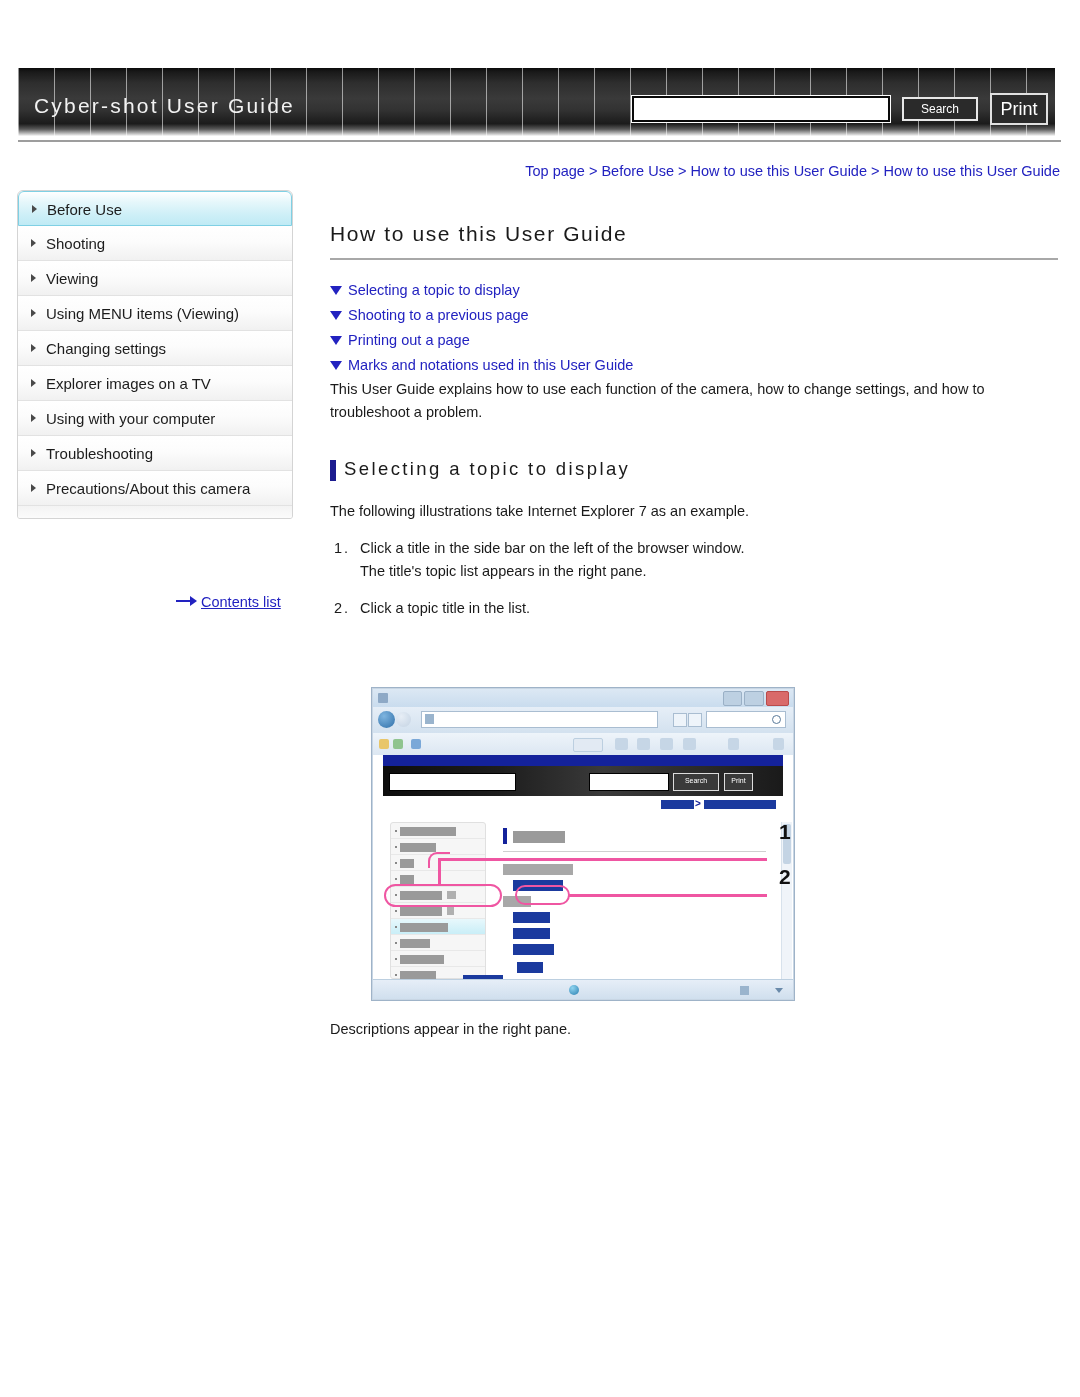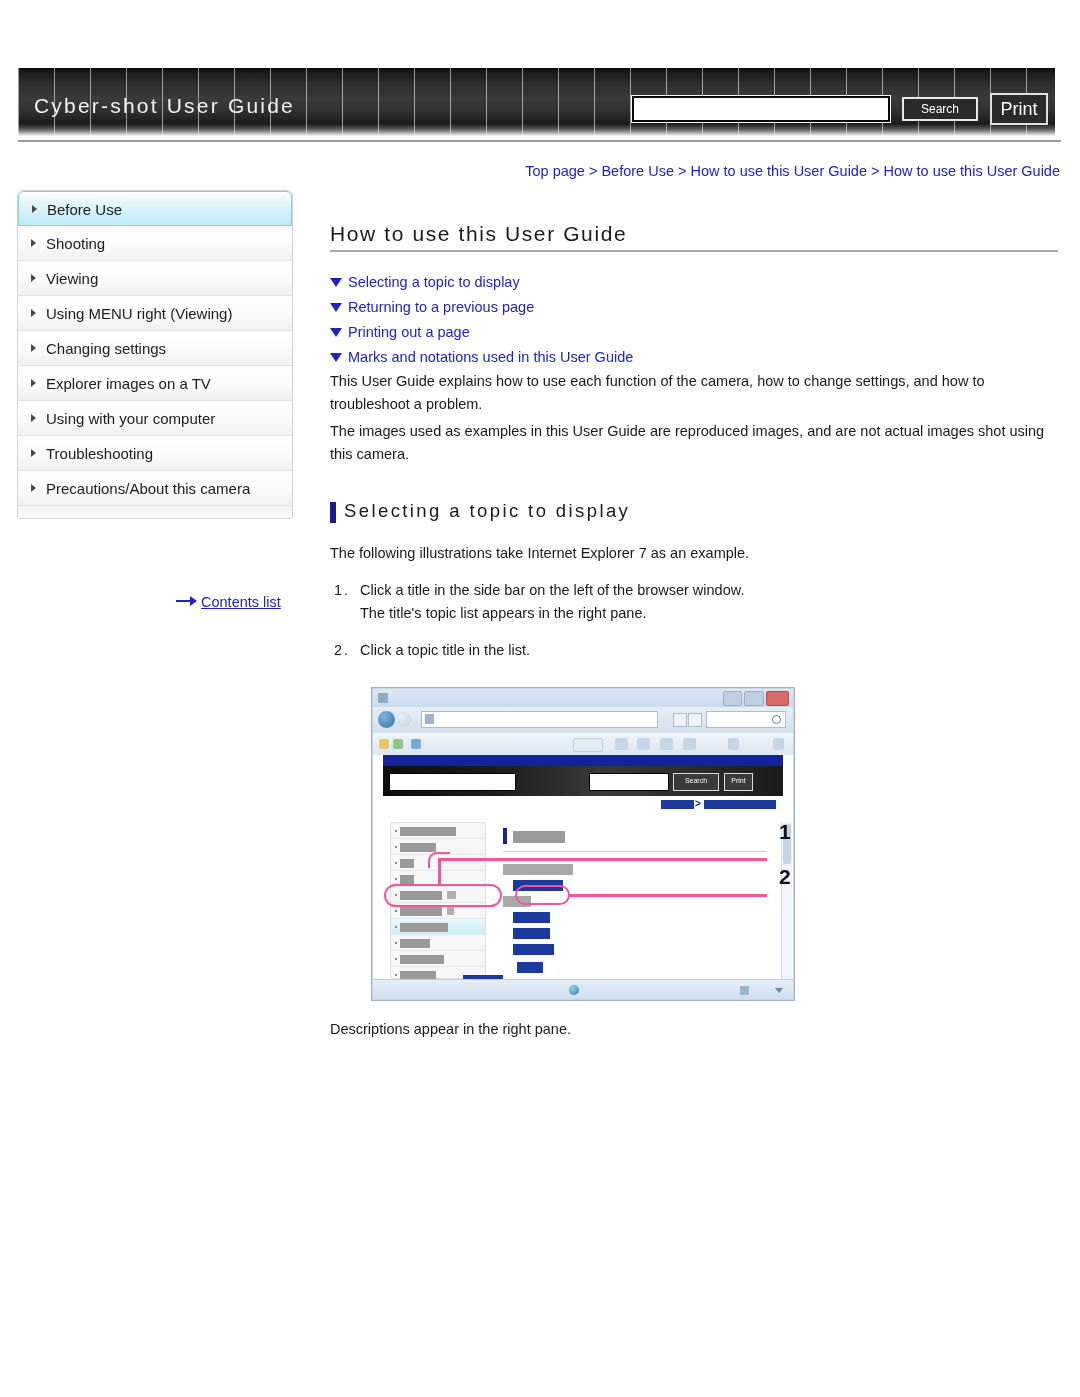--- a/index.html
+++ b/index.html
@@ -199,21 +199,21 @@
     left: 330px;
     top: 222px;
     width: 730px;
   }
   #page-title {
     font-size: 21px;
     font-weight: 400;
     letter-spacing: 1.6px;
     color: #1a1a1a;
     margin: 0;
-    padding-bottom: 4px;
+    padding-bottom: 12px;
   }
   #title-rule {
     height: 2px;
     background: #a8a8a8;
     margin-bottom: 18px;
     width: 728px;
   }
   .topic-link {
     font-size: 14.5px;
     color: #2222c0;
@@ -541,21 +541,21 @@
   <div class="nav-item">
     <span class="nav-arrow"></span>
     <span>Shooting</span>
   </div>
   <div class="nav-item">
     <span class="nav-arrow"></span>
     <span>Viewing</span>
   </div>
   <div class="nav-item">
     <span class="nav-arrow"></span>
-    <span>Using MENU right (Viewing)</span>
+    <span>Using MENU items (Viewing)</span>
   </div>
   <div class="nav-item">
     <span class="nav-arrow"></span>
     <span>Changing settings</span>
   </div>
   <div class="nav-item">
     <span class="nav-arrow"></span>
     <span>Explorer images on a TV</span>
   </div>
   <div class="nav-item">
@@ -579,32 +579,31 @@
 
 <main id="main">
   <h1 id="page-title">How to use this User Guide</h1>
   <div id="title-rule"></div>
 
   <div>
     <div class="topic-link">
       <span class="tri-down"></span><span>Selecting a topic to display</span>
     </div>
     <div class="topic-link">
-      <span class="tri-down"></span><span>Returning to a previous page</span>
+      <span class="tri-down"></span><span>Shooting to a previous page</span>
     </div>
     <div class="topic-link">
       <span class="tri-down"></span><span>Printing out a page</span>
     </div>
     <div class="topic-link">
       <span class="tri-down"></span><span>Marks and notations used in this User Guide</span>
     </div>
   </div>
 
   <p id="para-block-1" class="body-para">This User Guide explains how to use each function of the camera, how to change settings, and how to troubleshoot a problem.</p>
-  <p id="para-block-2" class="body-para">The images used as examples in this User Guide are reproduced images, and are not actual images shot using this camera.</p>
 
   <h2 id="section-heading">
     <span id="section-bar"></span><span>Selecting a topic to display</span>
   </h2>
 
   <p id="intro-line" class="body-para">The following illustrations take Internet Explorer 7 as an example.</p>
 
   <div class="step">
     <div class="step-num">1.</div>
     <div class="step-text">

